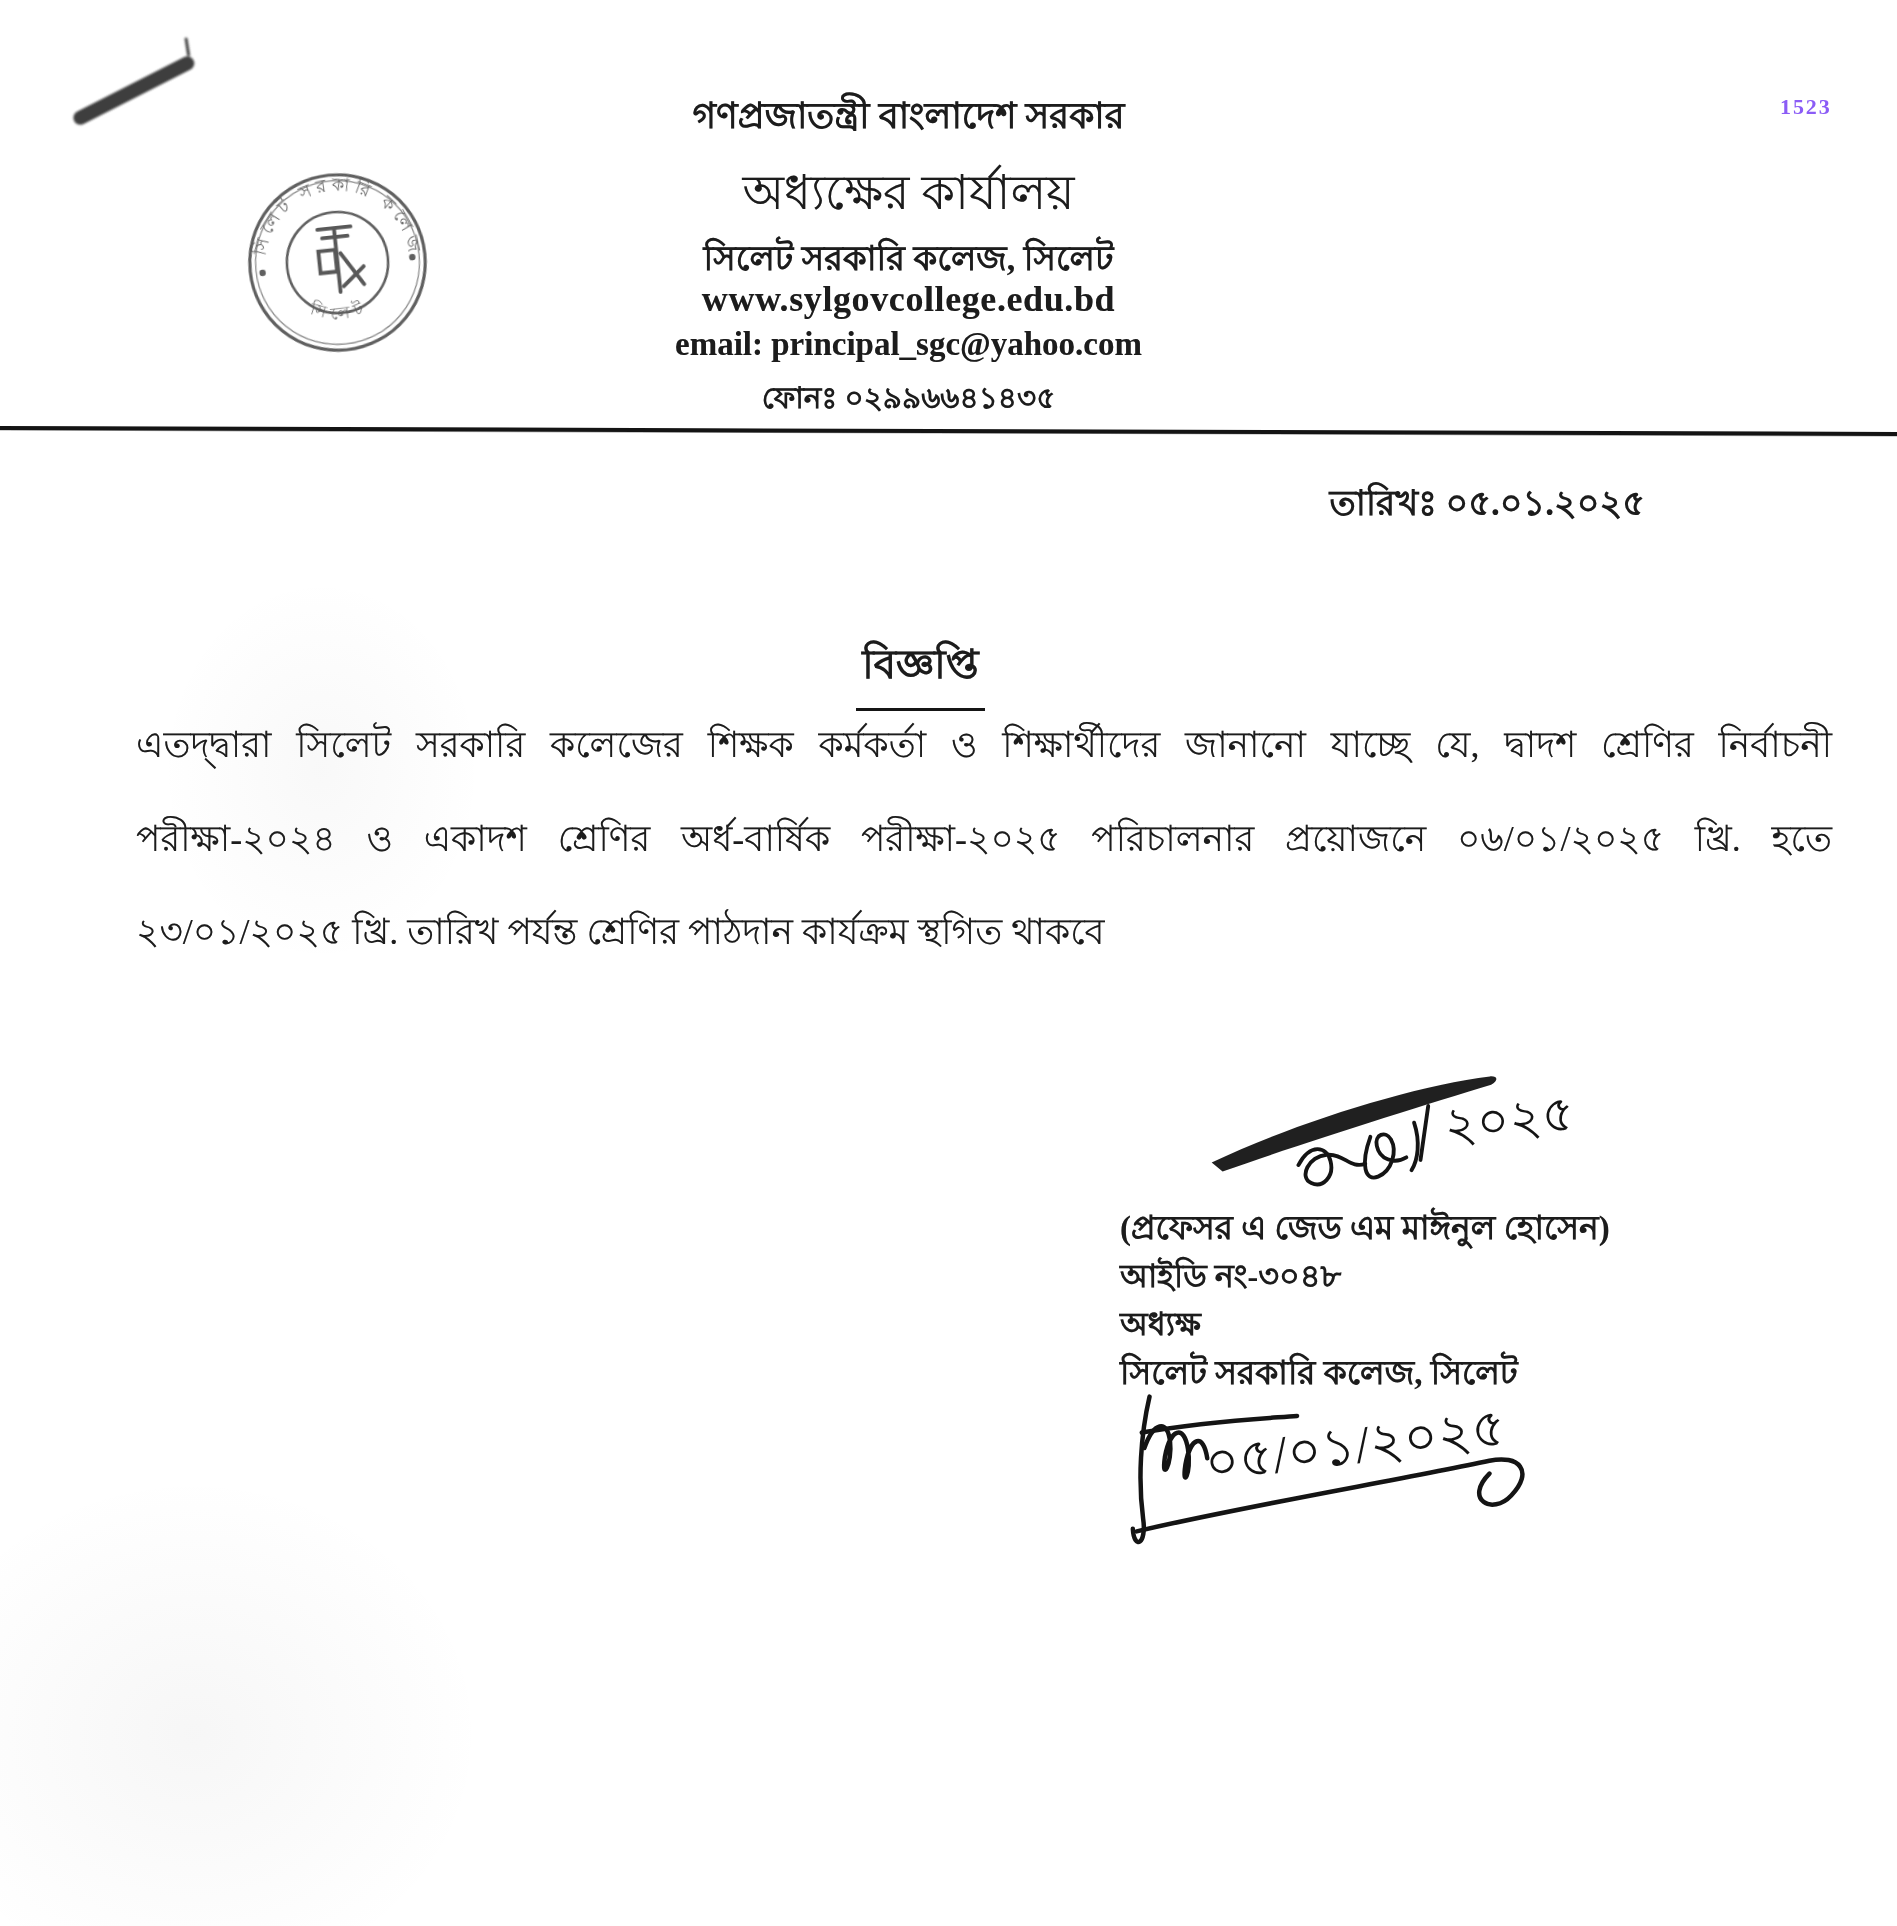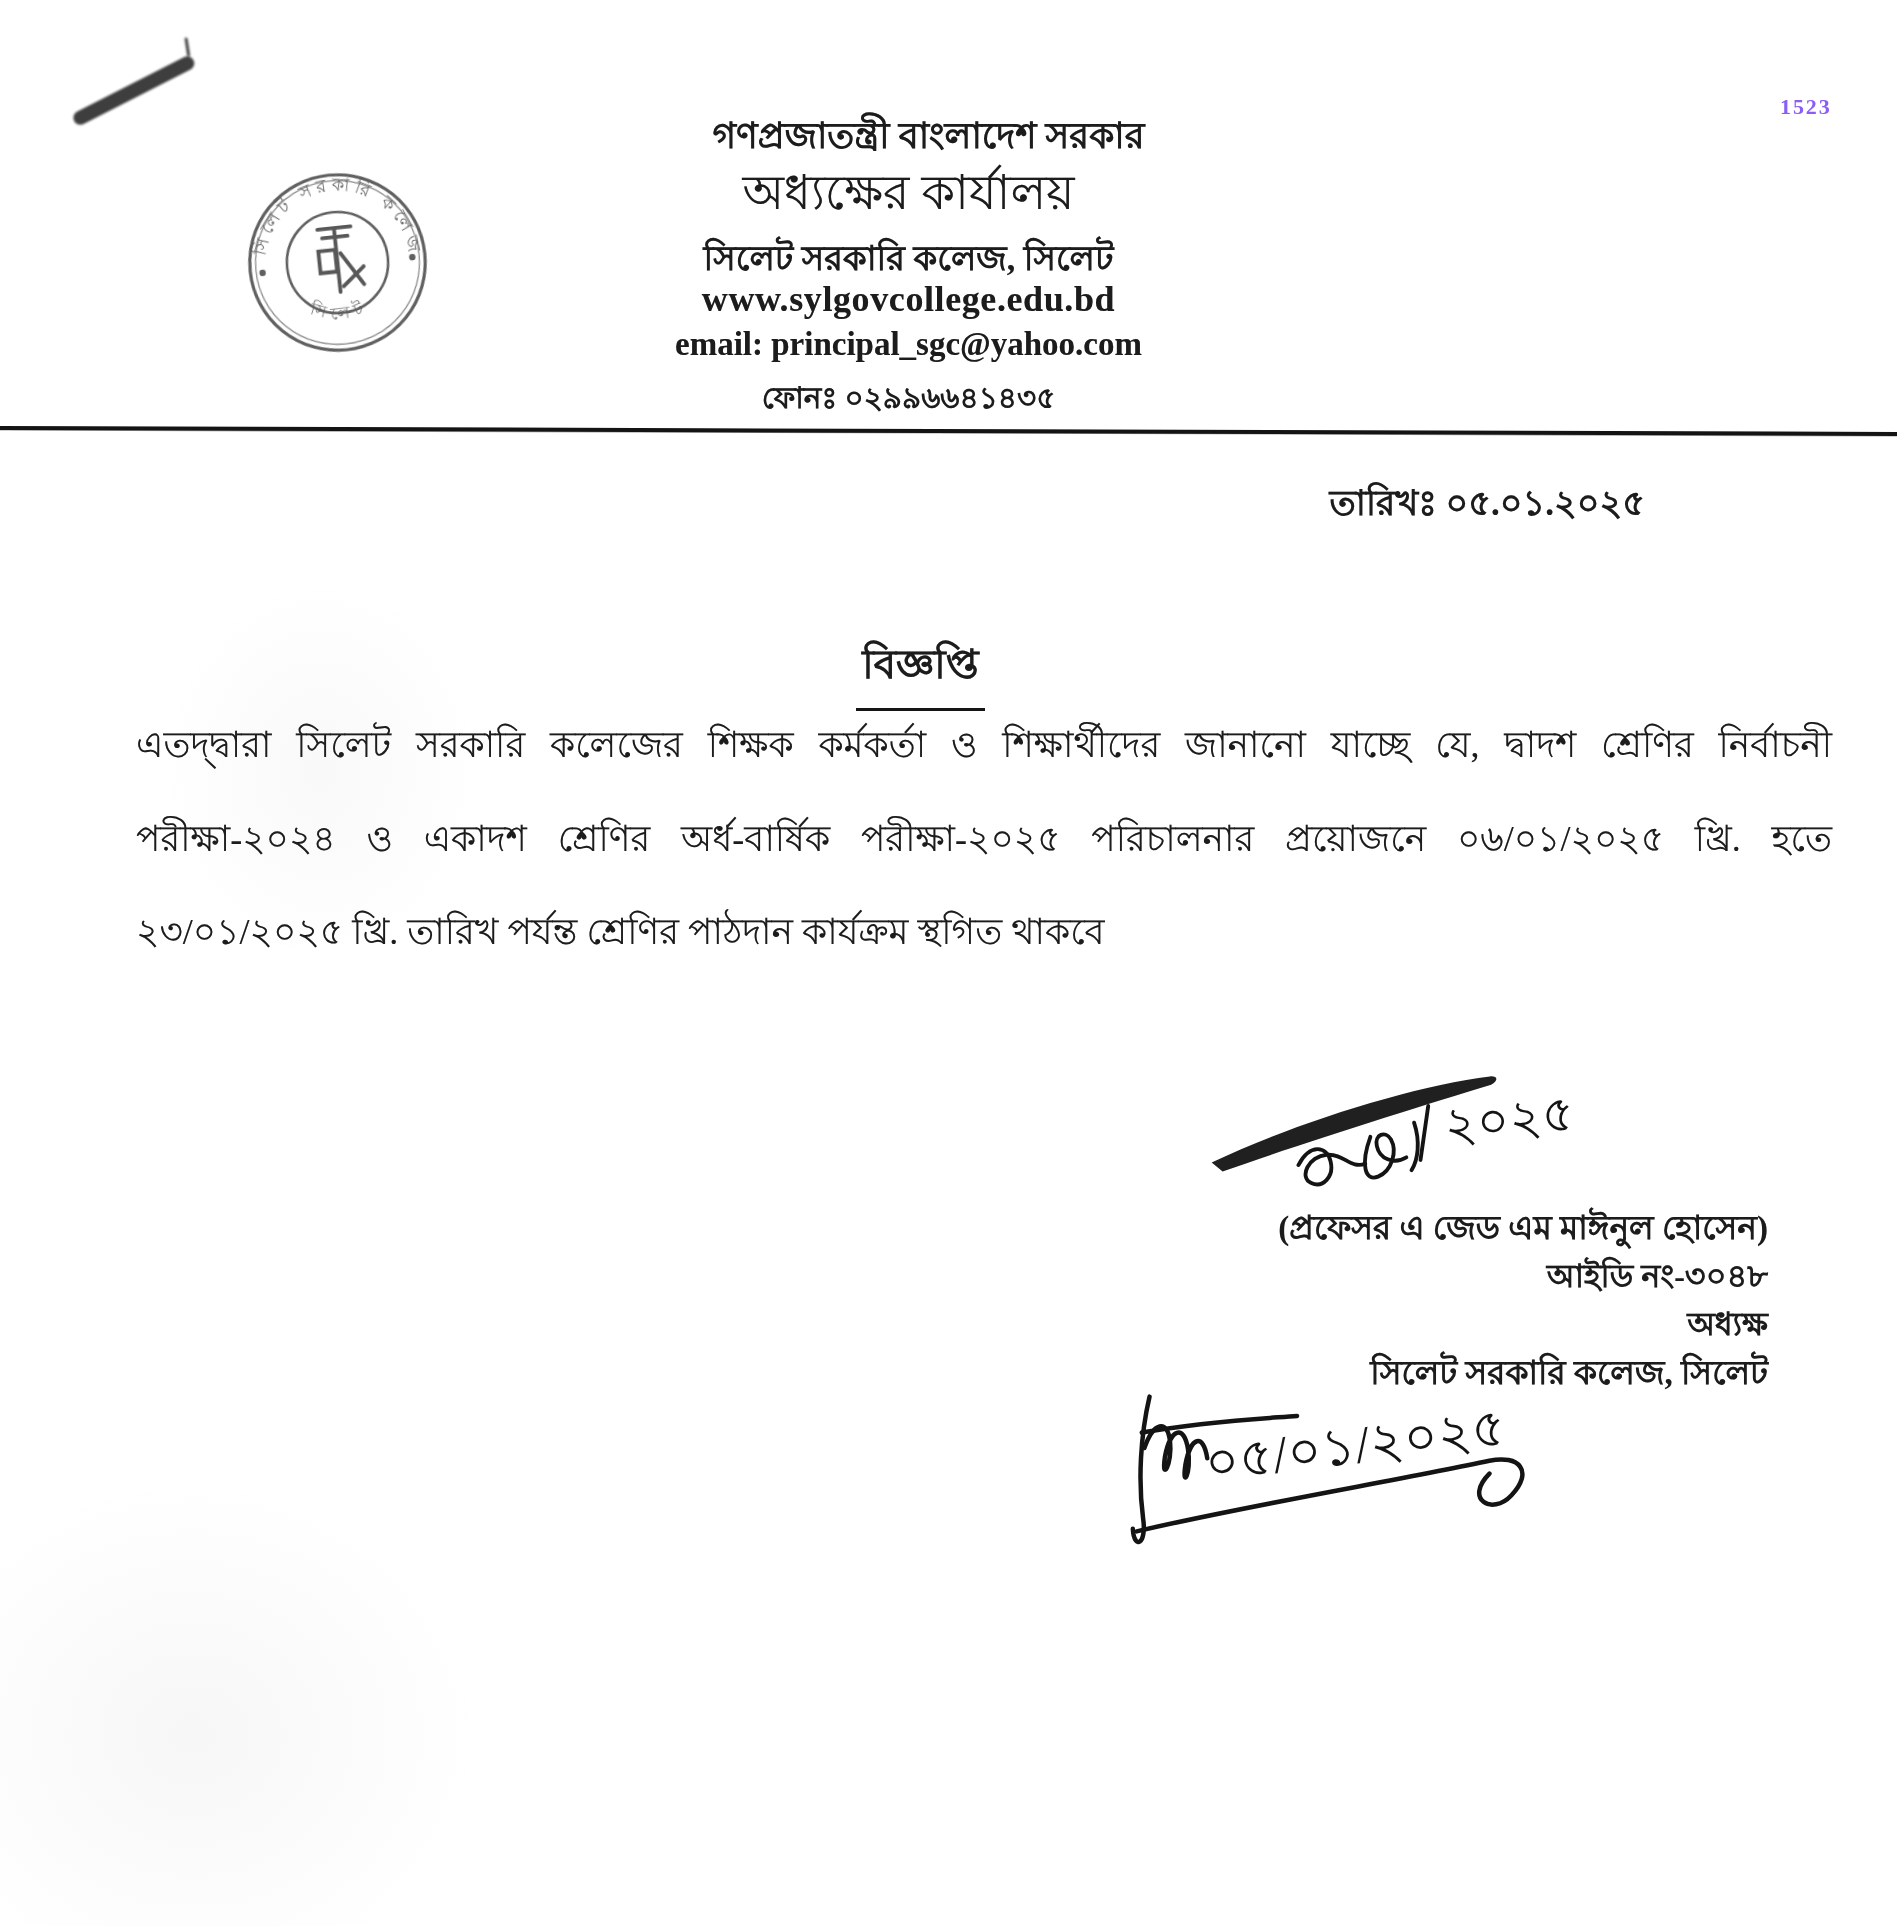--- a/index.html
+++ b/index.html
@@ -4,21 +4,21 @@
 <style>
   html,body{margin:0;padding:0;}
   body{
     width:1897px;height:1926px;position:relative;overflow:hidden;
     background:#ffffff;
     font-family:"Liberation Serif","DejaVu Serif",serif;
     color:#1c1c1c;
   }
   .abs{position:absolute;}
   .ink{color:#1c1c1c;text-shadow:0 0 0.6px rgba(25,25,25,.38);}
-  .lh-gov   {top:108px;font-size:36px;font-weight:600;padding-left:20px;}
+  .lh-gov   {top:88px;font-size:36px;font-weight:600;}
   .lh-office{top:156px;font-size:48px;font-weight:400;}
   .lh-college{top:232px;font-size:34px;font-weight:600;}
   .lh-web   {top:278px;font-size:36px;font-weight:700;letter-spacing:0.6px;}
   .lh-email {top:326px;font-size:33px;font-weight:600;}
   .lh-phone {top:375px;font-size:29.5px;font-weight:600;}
   .lh-line{left:0;width:1817px;text-align:center;position:absolute;}
   
   .rule{
     left:-6.4px;top:426px;width:1910px;height:3.9px;background:#141414;
     transform:rotate(0.18deg);transform-origin:left center;
@@ -50,21 +50,21 @@
     border-bottom:3.9px solid #151515;padding:0 6.4px 7.7px 6.4px;
   }
   
   .bodyline{left:136px;width:1696px;font-size:36px;line-height:1.25;position:absolute;}
   .just{text-align:justify;text-align-last:justify;}
   .bl-1{top:723px;}
   .bl-2{top:817px;}
   .bl-3{top:910px;}
   
   .sig-svg{left:1202px;top:1061px;width:437px;height:151px;filter:blur(0.3px);}
-  .sigline{left:1120px;width:648px;text-align:right;position:absolute;}
+  .sigline{left:1120px;width:648px;text-align:left;position:absolute;}
   .sig-name {top:1202px;font-size:33px;font-weight:600;}
   .sig-id   {top:1251px;font-size:32px;font-weight:600;}
   .sig-desig{top:1299px;font-size:32px;font-weight:600;}
   .sig-college{top:1347px;font-size:33px;font-weight:600;}
   .scr-svg{left:1130px;top:1371px;width:488px;height:186px;filter:blur(0.3px);}
   
   .shade{pointer-events:none;}
   .shade1{left:-96px;top:1477px;width:578px;height:514px;
     background:radial-gradient(closest-side,rgba(90,90,90,.05),rgba(0,0,0,0));}
   .shade2{left:161px;top:578px;width:321px;height:385px;

